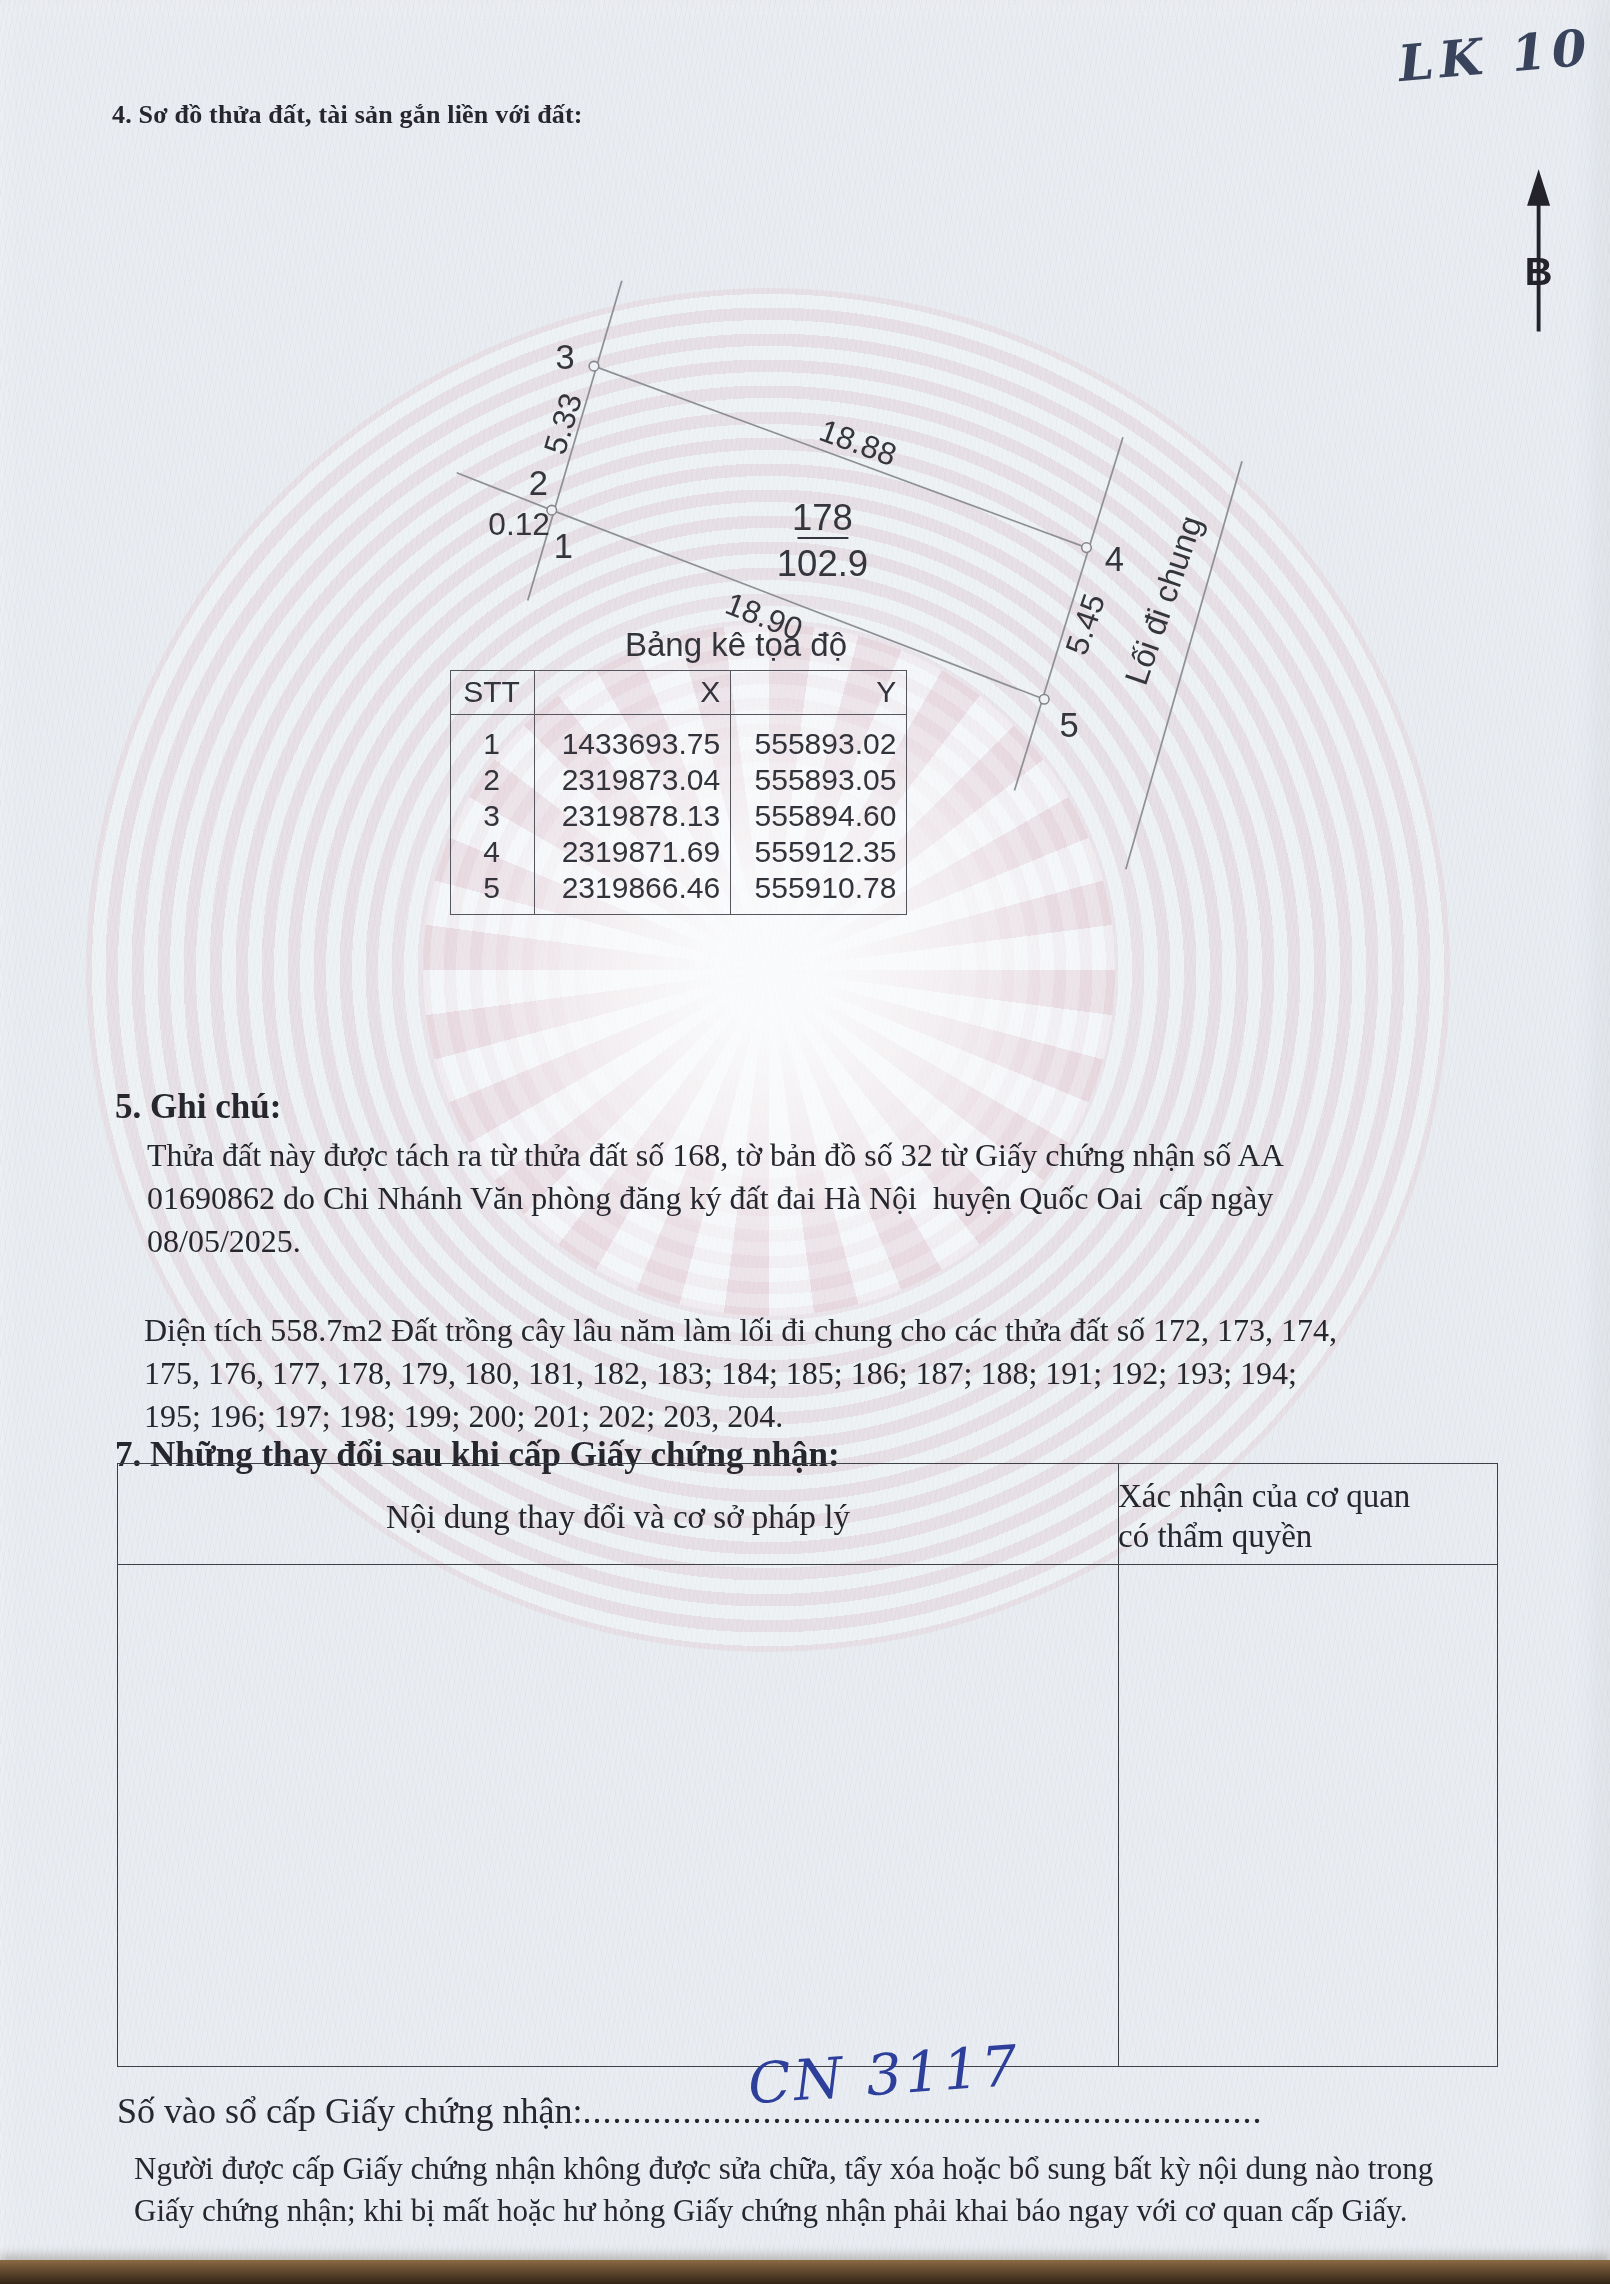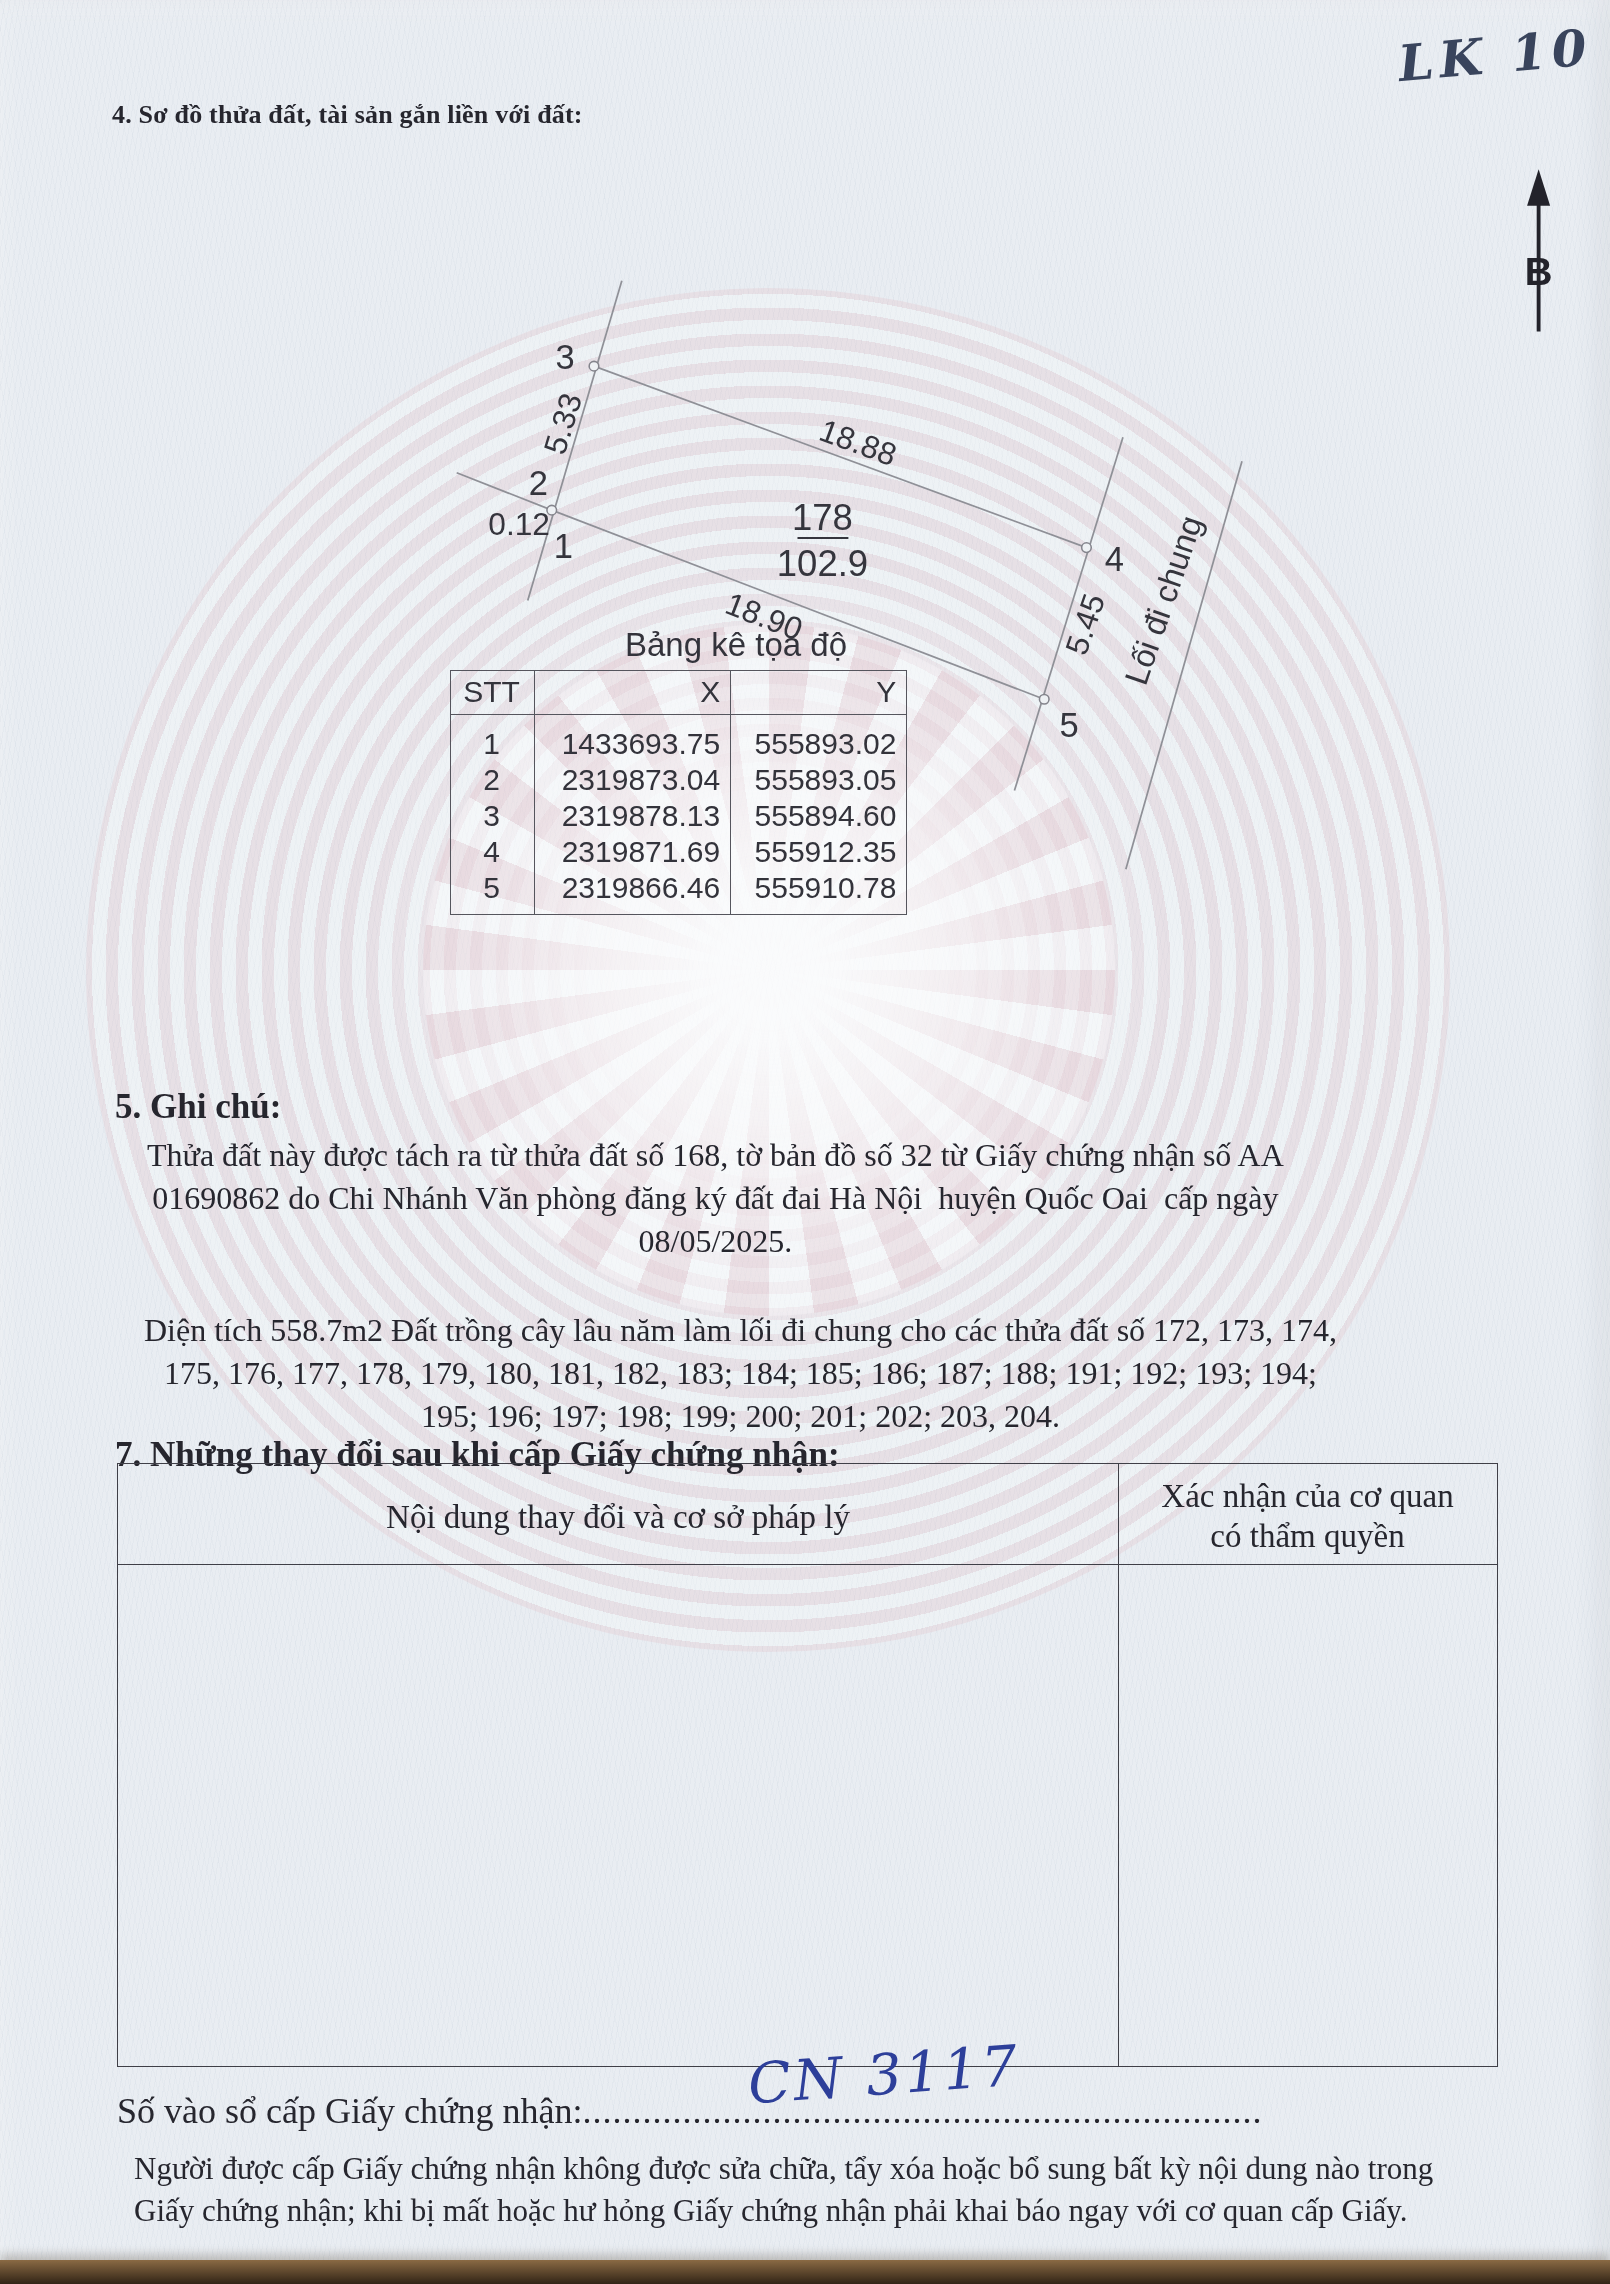--- a/index.html
+++ b/index.html
@@ -36,21 +36,21 @@
       repeating-linear-gradient(78deg, rgba(120,145,170,.04) 0 1px, transparent 1px 6.7px);
   }
   .content{position:absolute;inset:0;z-index:2;}
 
   .doc-line{white-space:pre;}
 
   .h4-title{position:absolute;left:112px;top:100px;font-size:26px;font-weight:bold;letter-spacing:0.2px;}
   .h5-title{position:absolute;left:115px;top:1087px;font-size:35px;font-weight:bold;}
   .h6-title{position:absolute;left:115px;top:1435px;font-size:35px;font-weight:bold;}
 
-  .para{position:absolute;font-size:32px;line-height:43px;color:#26262e;text-align:center;}
+  .para{position:absolute;font-size:32px;line-height:43px;color:#26262e;}
   #para1{left:147px;top:1134px;}
   #para2{left:144px;top:1309px;}
 
   
   .hand-lk{
     position:absolute;left:1398px;top:25px;width:211px;
     font-family:"DejaVu Serif", serif;font-style:italic;font-weight:bold;
     font-size:50px;color:#39445c;transform:rotate(-5deg);letter-spacing:5.8px;
   }
   .hand-cn{
@@ -80,21 +80,21 @@
   table.coord tbody tr:first-child td{padding-top:11.5px;}
   table.coord tbody td{height:36px;vertical-align:middle;}
   table.coord tbody tr:last-child td{padding-bottom:7.7px;}
 
   
   .chg-table{position:absolute;left:117px;top:1463px;width:1379px;height:602px;
     border:1.9px solid #3f3f47;}
   .chg-divider{position:absolute;left:1000px;top:0;bottom:0;width:0;border-left:1.9px solid #3f3f47;}
   .chg-header-line{position:absolute;left:0;right:0;top:100px;border-top:1.9px solid #3f3f47;}
   .chg-col1-header{position:absolute;left:0;width:1000px;top:35px;text-align:center;font-size:33px;color:#26262e;}
-  .chg-col2-header{position:absolute;left:1000px;right:0;top:11.5px;text-align:center;font-size:33px;line-height:40px;color:#26262e;}
+  .chg-col2-header{position:absolute;left:1000px;right:0;top:11.5px;text-align:left;font-size:33px;line-height:40px;color:#26262e;}
 
   .registry-line{position:absolute;left:117px;top:2090px;font-size:36px;color:#26262e;white-space:pre;}
   .registry-dots{letter-spacing:1px;}
 
   .note{position:absolute;left:134px;top:2148px;width:1356px;font-size:31px;line-height:42px;color:#26262e;}
 
   .bottom-strip{position:absolute;left:0;right:0;bottom:0;height:25px;
     background:linear-gradient(#8a6a44,#2e2114);
     box-shadow:0 -5.8px 9.6px rgba(60,45,25,.25);}
 </style>

